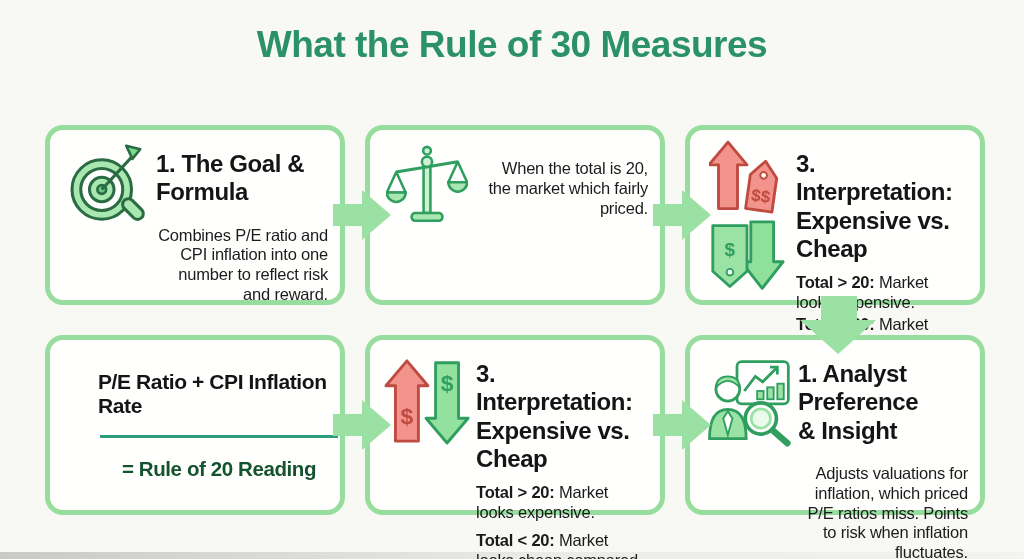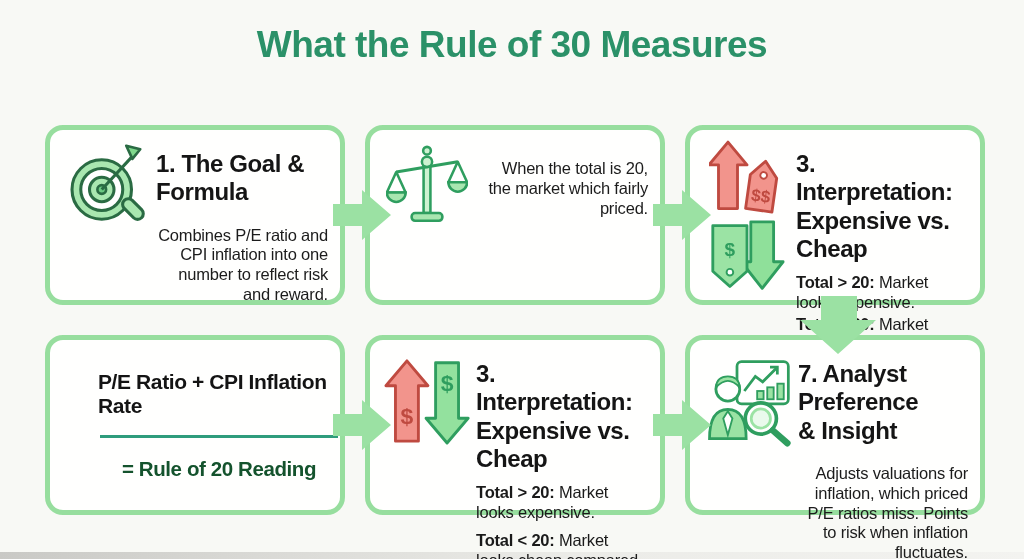--- a/index.html
+++ b/index.html
@@ -150,21 +150,21 @@
       <path d="M6,90 Q6,58 26,58 Q46,58 46,90 Z" fill="#9be3a4" stroke="#2f9e5f" stroke-width="3"></path>
       <polygon points="26,60 31,68 26,86 21,68" fill="#ffffff" stroke="#2f9e5f" stroke-width="2"></polygon>
       <circle cx="26" cy="36" r="13" fill="#ffffff" stroke="#2f9e5f" stroke-width="3"></circle>
       <path d="M13,34 Q14,22 26,22 Q38,22 39,34 Q32,27 26,27 Q20,27 13,34 Z" fill="#9be3a4" stroke="#2f9e5f" stroke-width="2"></path>
       <circle cx="62" cy="68" r="17" fill="rgba(255,255,255,0.88)" stroke="#2f9e5f" stroke-width="4"></circle>
       <circle cx="62" cy="68" r="10.5" fill="#eafaec" stroke="#9be3a4" stroke-width="3"></circle>
       <line x1="75" y1="81" x2="91" y2="95" stroke="#2f9e5f" stroke-width="7" stroke-linecap="round"></line>
     </svg>
   </div>
   <div class="text-col">
-    <h3><span>7. Analyst Preference</span><br><span>&amp; Insight</span></h3>
+    <h3><span>1. Analyst Preference</span><br><span>&amp; Insight</span></h3>
     <div class="body-text">Adjusts valuations for inflation, which priced P/E ratios miss. Points to risk when inflation fluctuates.</div>
   </div>
 </div>
 
 <svg class="connector" style="left:333px;top:183px;" width="60" height="64">
   <polygon points="0,21 29,21 29,7 58,32 29,57 29,43 0,43" fill="#9be1a3"></polygon>
 </svg>
 <svg class="connector" style="left:653px;top:183px;" width="60" height="64">
   <polygon points="0,21 29,21 29,7 58,32 29,57 29,43 0,43" fill="#9be1a3"></polygon>
 </svg>

